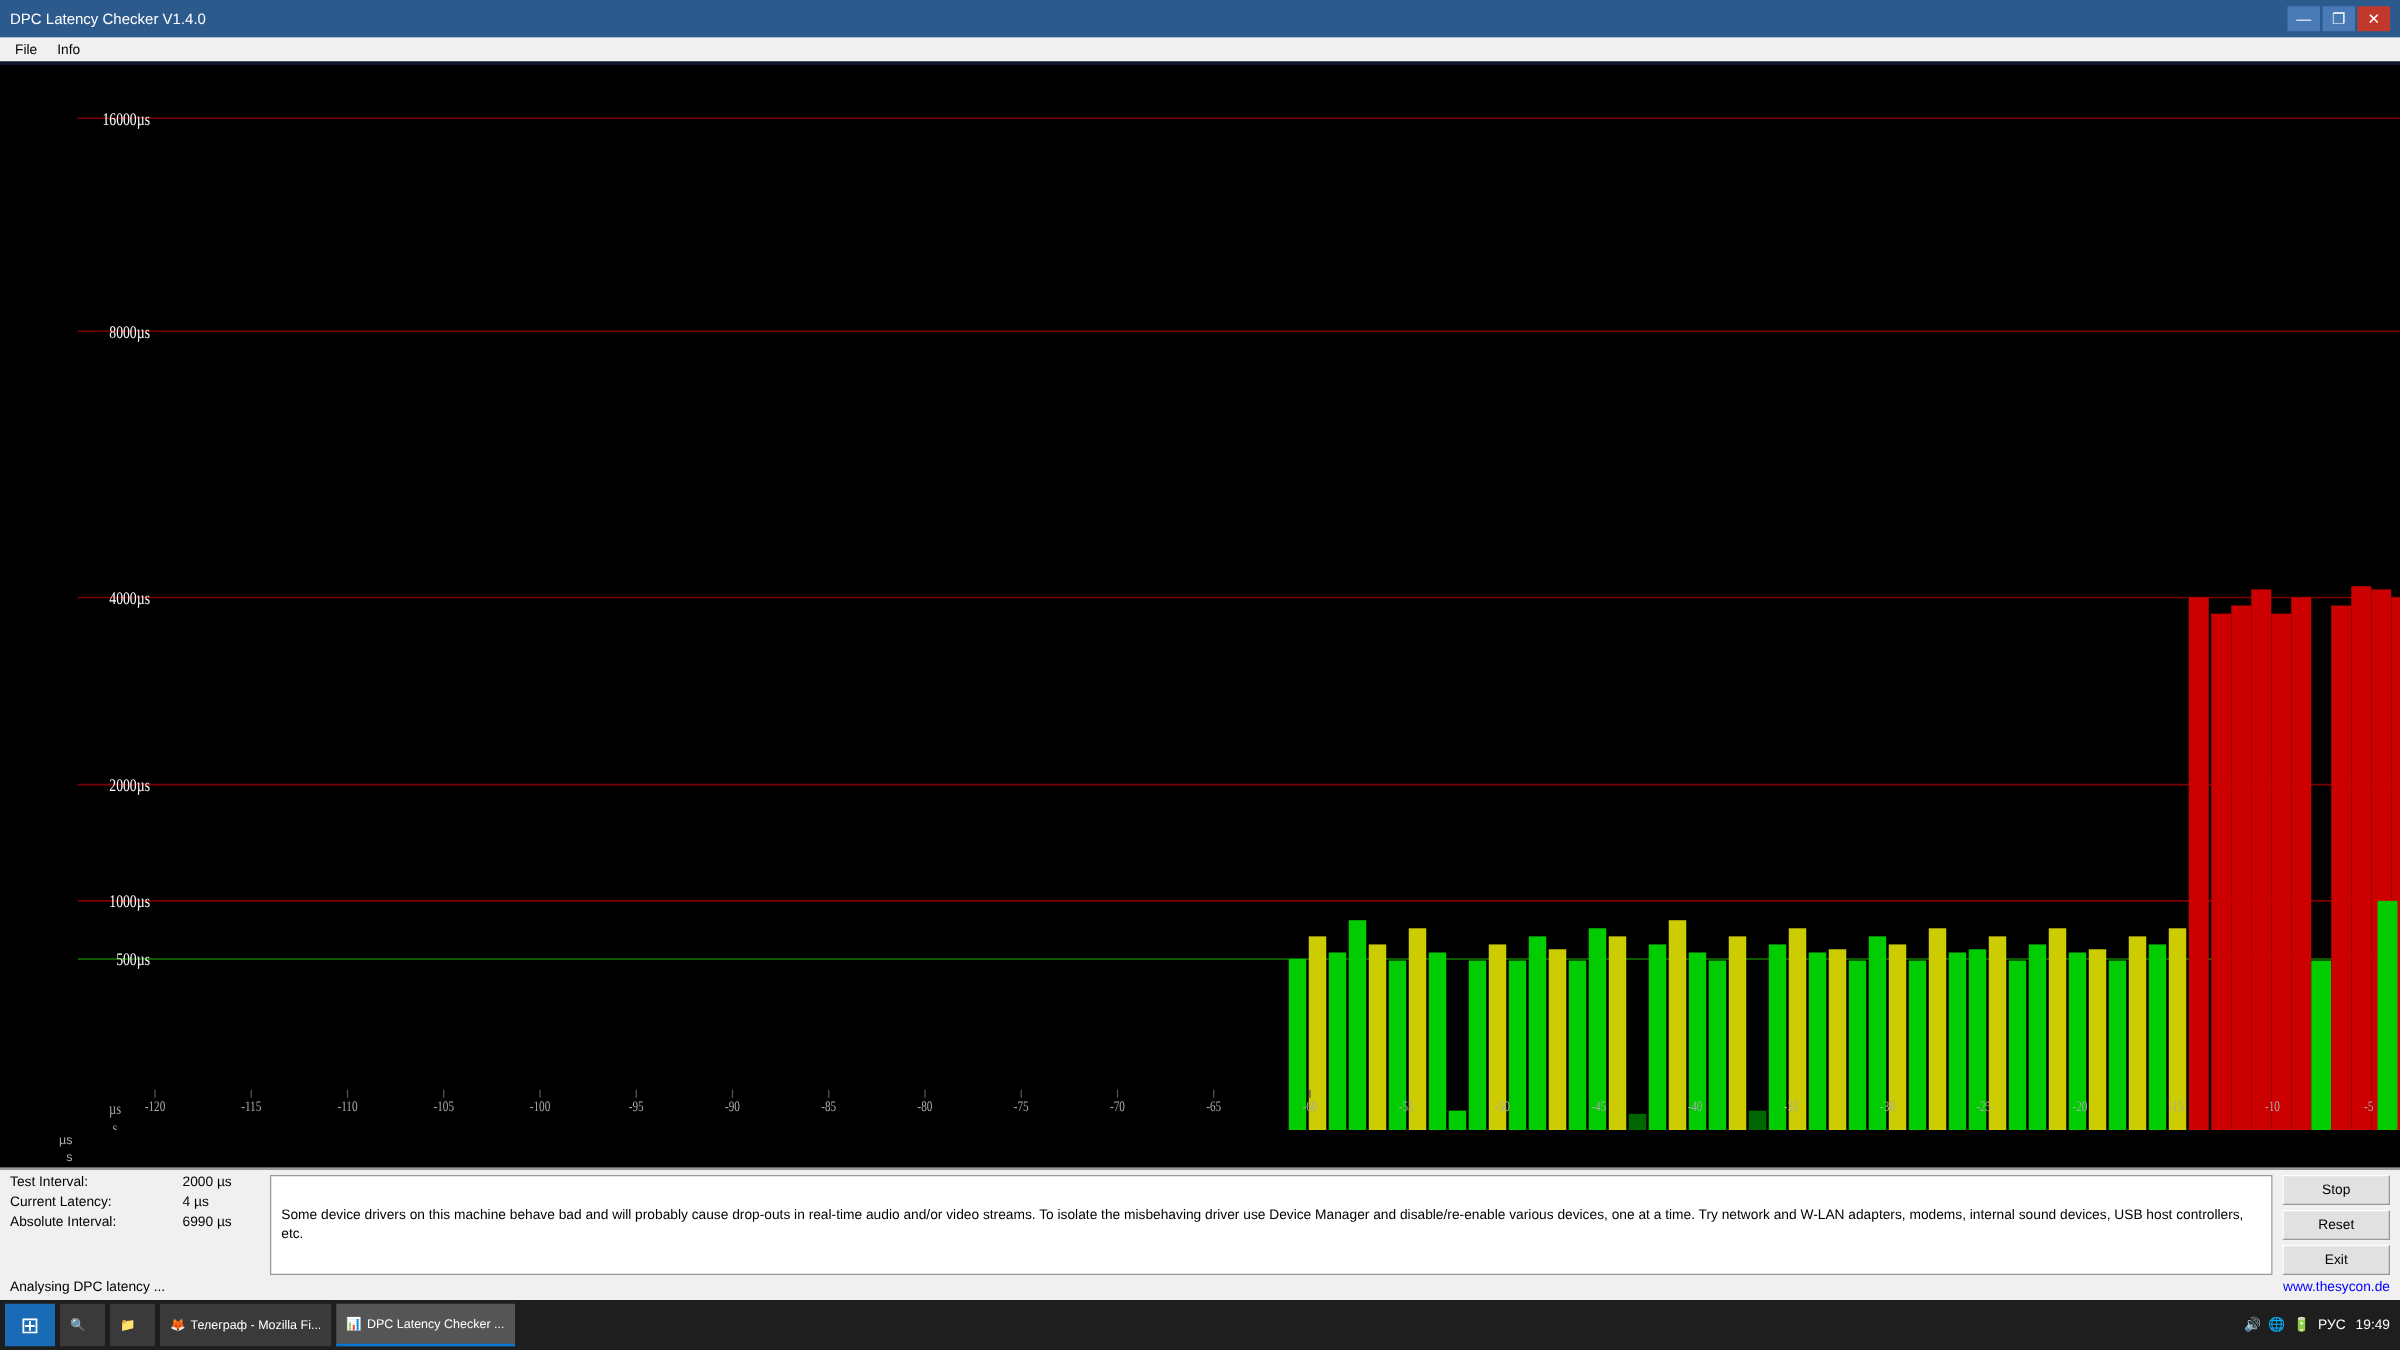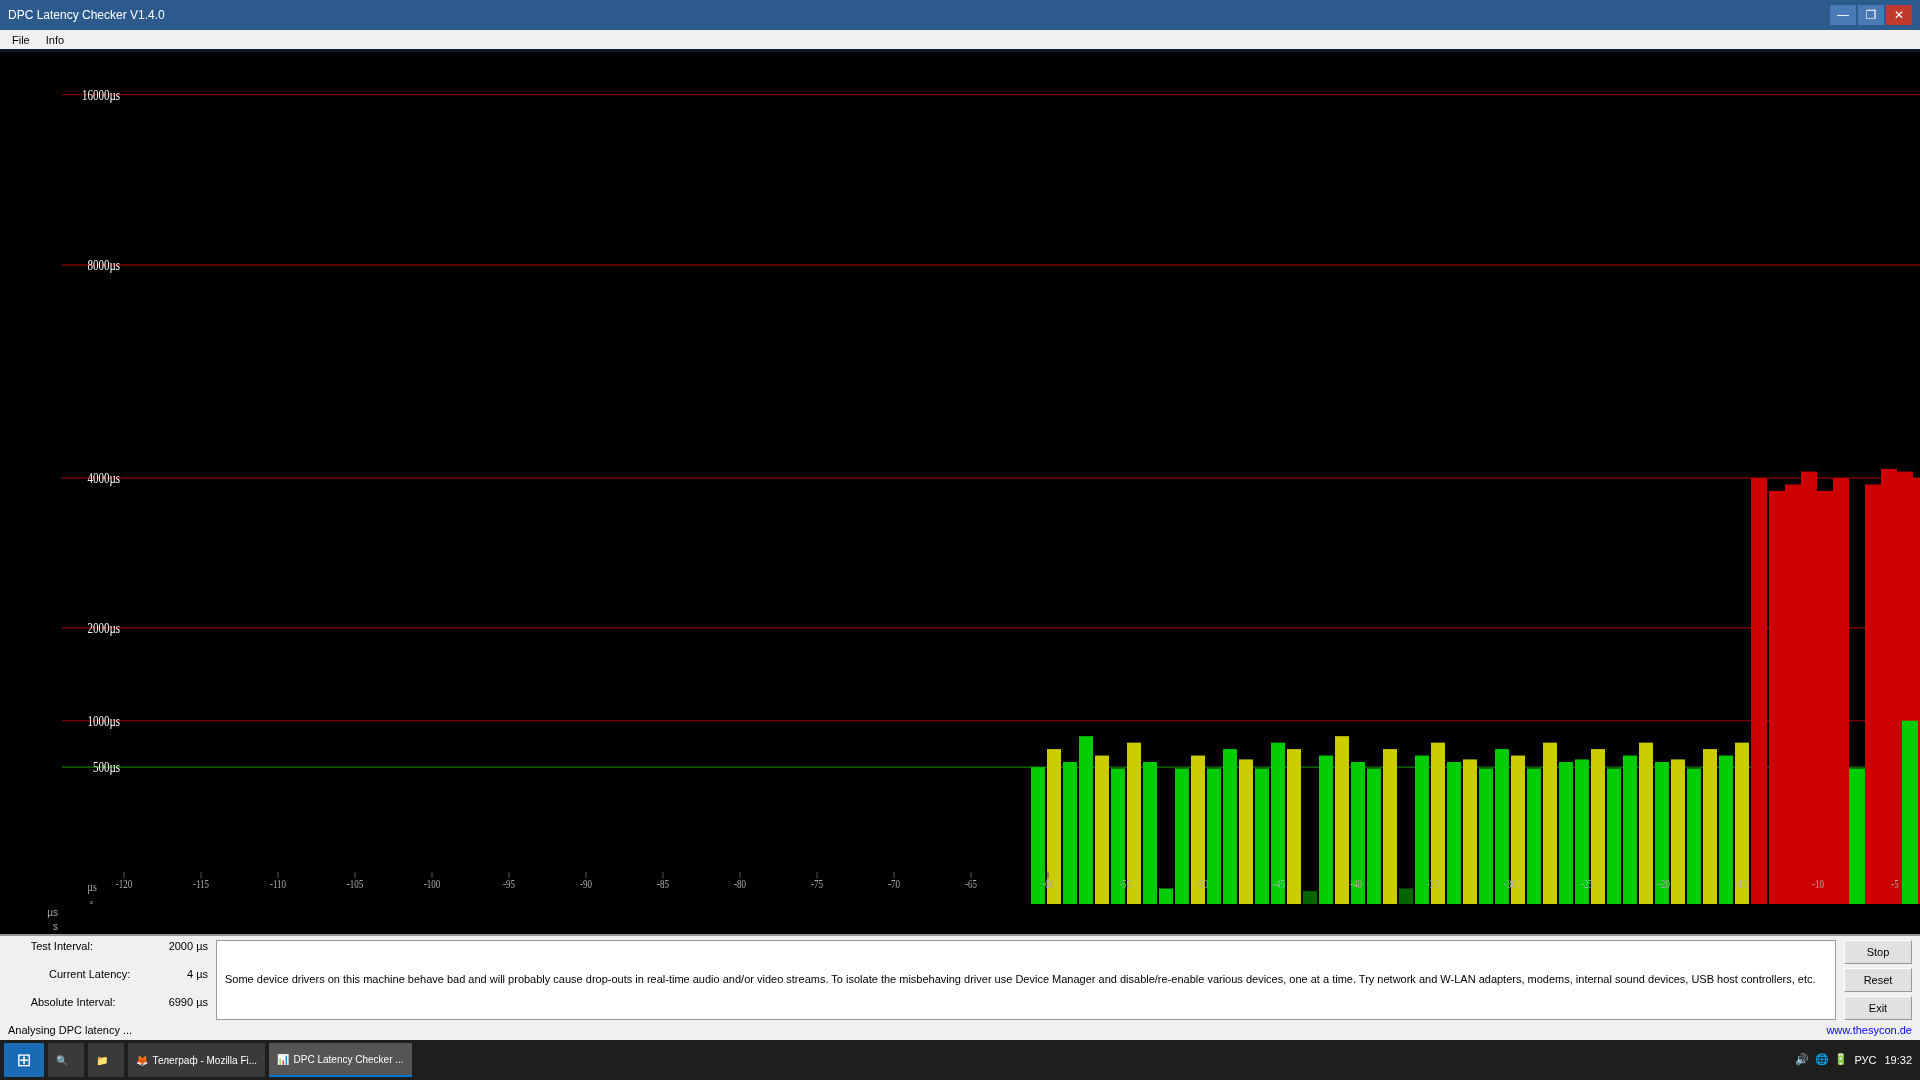--- a/index.html
+++ b/index.html
@@ -146,21 +146,21 @@
       display: flex;
       align-items: center;
     }
     #buttons-panel {
       display: flex;
       flex-direction: column;
       gap: 4px;
       justify-content: center;
     }
     .action-btn {
-      width: 68px;
+      width: 86px;
       height: 24px;
       background: #e1e1e1;
       border: 1px solid #999;
       border-top-color: #fff;
       border-left-color: #fff;
       cursor: pointer;
       font-size: 11px;
       display: flex;
       align-items: center;
       justify-content: center;
@@ -399,21 +399,21 @@
         <line x1="909" y1="635" x2="909" y2="640" stroke="#555" stroke-width="1"></line>
         <line x1="986" y1="635" x2="986" y2="640" stroke="#555" stroke-width="1"></line>
       </svg>
     </div>
   </div>
 
   <div style="background:#f0f0f0; border-top:2px solid #999; padding:4px 8px; flex-shrink:0;">
 
     <div style="display:flex; align-items:stretch; gap:8px; margin-bottom:4px;">
 
-      <div style="display:flex; flex-direction:column; gap:16px; width:200px; flex-shrink:0;align-items:flex-end;">
+      <div style="display:flex; flex-direction:column; gap:4px; width:200px; flex-shrink:0;">
         <div class="status-row">
           <span class="status-label">Test Interval:</span>
           <span class="status-value">2000 µs</span>
         </div>
         <div class="status-row">
           <span class="status-label">Current Latency:</span>
           <span class="status-value">4 µs</span>
         </div>
         <div class="status-row">
           <span class="status-label">Absolute Interval:</span>
@@ -452,16 +452,16 @@
     </button>
   </div>
   <div id="taskbar-right">
     <div id="sys-tray">
       <span>🔊</span>
       <span>🌐</span>
       <span>🔋</span>
       <span>РУС</span>
     </div>
     <div id="clock">
-      <div>19:32</div>
+      <div>19:49</div>
     </div>
   </div>
 </div>
 
 </body></html>

